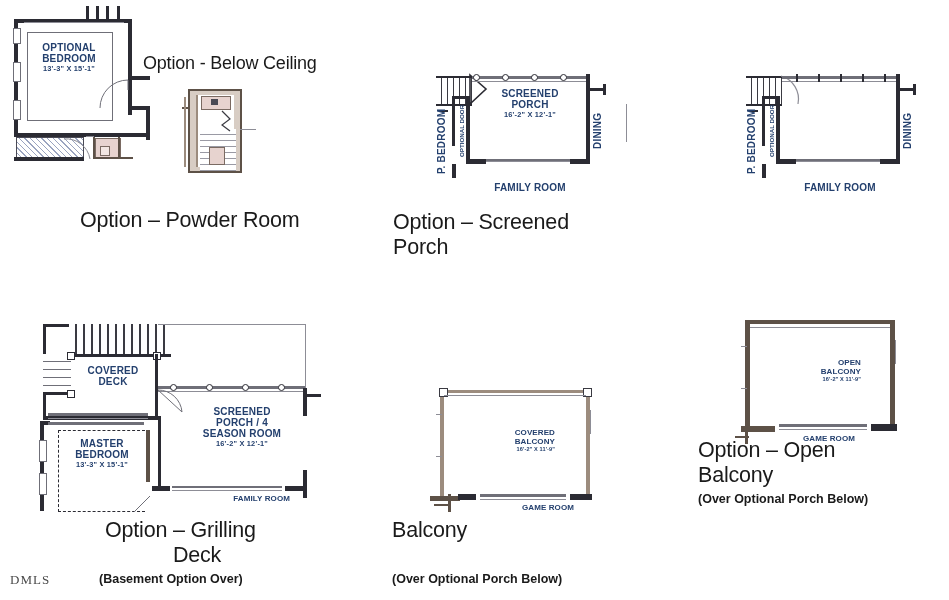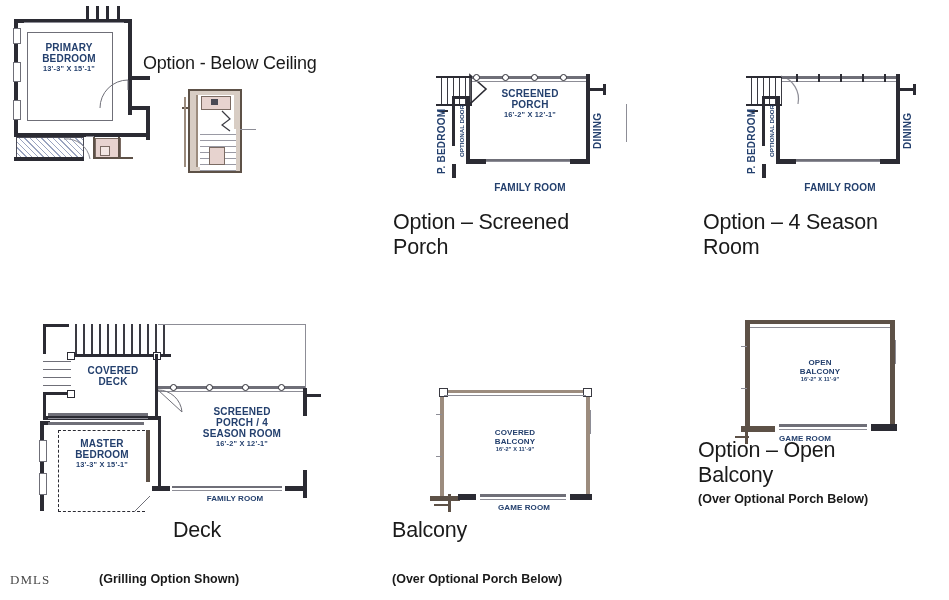--- a/index.html
+++ b/index.html
@@ -16,21 +16,21 @@
 
   
   .wall{background:#2b2b33;}
   .wall-light{background:#6f6f78;}
   .wall-brown{background:#5d5147;}
   .wall-tan{background:#9c8c7e;}
   .hair{background:#8d8d96;}
   .room-txt{color:#24406e;font-weight:700;text-align:center;
             font-family:"Liberation Sans", sans-serif;}
   .rm-md{font-size:10px;line-height:11px;letter-spacing:.2px;}
-  .rm-sm{font-size:8px;line-height:9px;letter-spacing:.1px;}
+  .rm-sm{font-size:8px;line-height:9px;letter-spacing:.1px;text-align:right;}
   .rm-xs{font-size:6.2px;line-height:7.2px;letter-spacing:0px;}
   .rm-dim{font-size:7.4px;line-height:9px;font-weight:700;}
   .rm-dim-sm{font-size:5.6px;line-height:7px;font-weight:700;}
   .vert{writing-mode:vertical-rl;transform:rotate(180deg);}
   .fillwhite{background:#ffffff;}
   .fillpink{background:#e7d3cf;}
   .filltan{background:#d8cdc4;}
   .dash{border:1px dashed #2b2b33;}
   .thinbox{border:1px solid #6f6f78;}
   .watermark{font-size:13px;color:#4a4a4a;letter-spacing:1px;
@@ -57,21 +57,21 @@
 
       <div class="abs wall" style="left:86px;top:6px;width:3px;height:14px;"></div>
       <div class="abs wall" style="left:96px;top:6px;width:3px;height:14px;"></div>
       <div class="abs wall" style="left:106px;top:6px;width:3px;height:14px;"></div>
       <div class="abs wall" style="left:117px;top:6px;width:3px;height:14px;"></div>
       <div class="abs hair" style="left:24px;top:22px;width:100px;height:1px;"></div>
 
       <div class="abs thinbox" style="left:27px;top:32px;width:84px;height:87px;"></div>
 
       <div class="abs room-txt rm-md" style="left:27px;top:42px;width:84px;">
-        <div>PRIMARY</div>
+        <div>OPTIONAL</div>
         <div>BEDROOM</div>
         <div class="rm-dim">13'-3" X 15'-1"</div>
       </div>
 
       <div class="abs wall" style="left:128px;top:76px;width:22px;height:4px;"></div>
       <div class="abs wall" style="left:128px;top:106px;width:22px;height:4px;"></div>
       <div class="abs wall" style="left:146px;top:106px;width:4px;height:34px;"></div>
       <div class="abs wall" style="left:128px;top:133px;width:22px;height:4px;"></div>
 
       <svg class="abs" style="left:98px;top:78px;" width="36" height="32">
@@ -115,20 +115,21 @@
       <div class="abs fillpink" style="left:27px;top:62px;width:14px;height:16px;border:1px solid #7a6a62;"></div>
 
       <svg class="abs" style="left:36px;top:26px;" width="18" height="22">
         <path d="M4 0 L12 8 L4 14 L12 20" fill="none" stroke="#3a3a42" stroke-width="1.2"></path>
       </svg>
       <div class="abs hair" style="left:58px;top:44px;width:16px;height:1px;"></div>
       <div class="abs wall-brown" style="left:0px;top:22px;width:7px;height:2px;"></div>
       <div class="abs wall-tan" style="left:2px;top:12px;width:2px;height:70px;"></div>
     </div>
 
+    <div class="abs caption" style="left:80px;top:208px;width:290px;">Option – Powder Room</div>
   </div>
 
   <div class="abs" style="left:380px;top:0px;width:290px;height:270px;">
 
     <div class="abs" style="left:50px;top:60px;width:220px;height:140px;">
 
       <div class="abs" style="left:6px;top:16px;width:36px;height:26px;background:
            repeating-linear-gradient(to right,#ffffff 0 5px,#3a3a42 5px 6px);
            border-top:2px solid #2b2b33;border-bottom:2px solid #2b2b33;"></div>
       <svg class="abs" style="left:40px;top:14px;" width="20" height="32">
@@ -206,24 +207,20 @@
       <div class="abs wall" style="left:22px;top:36px;width:3px;height:50px;"></div>
       <div class="abs wall" style="left:10px;top:50px;width:8px;height:2px;"></div>
       <div class="abs wall" style="left:22px;top:104px;width:4px;height:14px;"></div>
 
       <div class="abs room-txt rm-md" style="left:40px;top:122px;width:120px;">FAMILY ROOM</div>
       <div class="abs room-txt rm-md vert" style="left:6px;top:40px;height:82px;">P. BEDROOM</div>
       <div class="abs room-txt rm-md vert" style="left:162px;top:36px;height:70px;">DINING</div>
       <div class="abs room-txt rm-xs vert" style="left:28px;top:42px;height:58px;">OPTIONAL DOOR</div>
     </div>
 
-    <div class="abs caption" style="left:13px;top:210px;width:240px;">
-      <div>Option – 4 Season</div>
-      <div>Room</div>
-    </div>
   </div>
 
   <div class="abs" style="left:0px;top:300px;width:380px;height:300px;">
 
     <div class="abs" style="left:20px;top:18px;width:310px;height:190px;">
 
       <div class="abs wall" style="left:23px;top:6px;width:3px;height:94px;"></div>
       <div class="abs wall" style="left:23px;top:6px;width:128px;height:3px;"></div>
 
       <div class="abs" style="left:49px;top:6px;width:102px;height:32px;background:
@@ -288,23 +285,24 @@
       </div>
       <div class="abs room-txt rm-sm" style="left:160px;top:176px;width:110px;">FAMILY ROOM</div>
       <svg class="abs" style="left:112px;top:176px;" width="22" height="20">
         <path d="M2 18 L18 2" fill="none" stroke="#6f6f78" stroke-width="1"></path>
       </svg>
       <div class="abs wall-brown" style="left:126px;top:112px;width:4px;height:52px;"></div>
       <div class="abs wall-light" style="left:28px;top:104px;width:96px;height:3px;"></div>
     </div>
 
     <div class="abs caption" style="left:105px;top:218px;width:230px;">
+      <div>Option – Grilling</div>
       <div style="text-align:center;padding-right:46px;">Deck</div>
     </div>
-    <div class="abs subcaption" style="left:99px;top:272px;width:250px;">(Grilling Option Shown)</div>
+    <div class="abs subcaption" style="left:99px;top:272px;width:250px;">(Basement Option Over)</div>
   </div>
 
   <div class="abs" style="left:380px;top:360px;width:290px;height:240px;">
 
     <div class="abs" style="left:50px;top:10px;width:210px;height:140px;">
       <div class="abs wall-tan" style="left:10px;top:20px;width:4px;height:110px;"></div>
       <div class="abs wall-tan" style="left:10px;top:20px;width:150px;height:3px;"></div>
       <div class="abs wall-tan" style="left:156px;top:20px;width:4px;height:110px;"></div>
       <div class="abs" style="left:9px;top:18px;width:7px;height:7px;border:1px solid #3a3a42;background:#fff;"></div>
       <div class="abs" style="left:153px;top:18px;width:7px;height:7px;border:1px solid #3a3a42;background:#fff;"></div>

